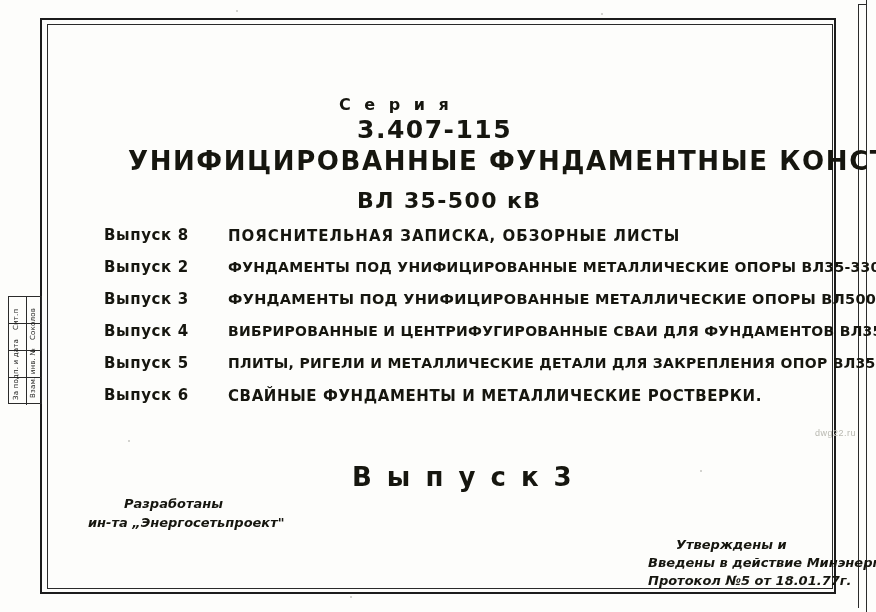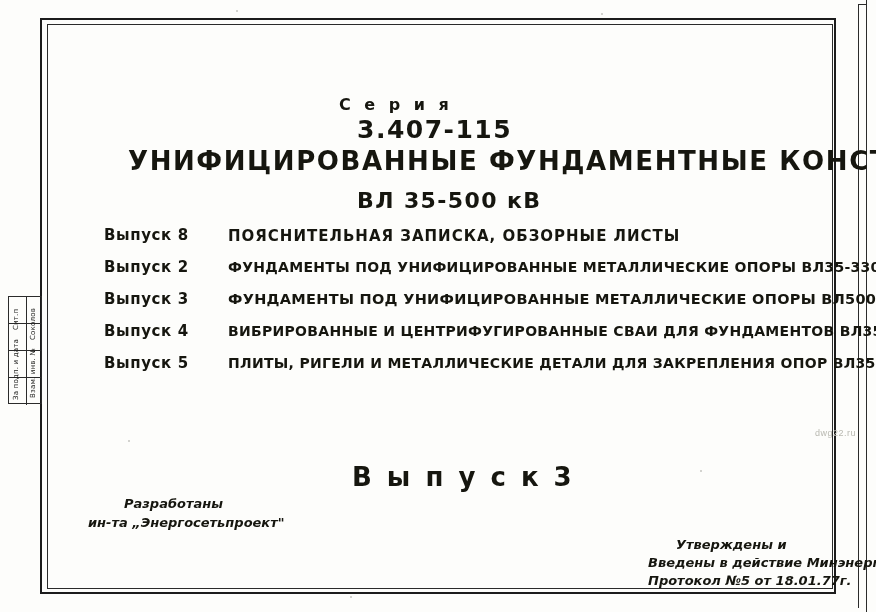--- a/index.html
+++ b/index.html
@@ -279,20 +279,24 @@
       <span class="hand txt">ФУНДАМЕНТЫ ПОД УНИФИЦИРОВАННЫЕ МЕТАЛЛИЧЕСКИЕ ОПОРЫ ВЛ500 кВ</span>
     </div>
     <div class="issue i4">
       <span class="hand lbl">Выпуск 4</span>
       <span class="hand txt">ВИБРИРОВАННЫЕ И ЦЕНТРИФУГИРОВАННЫЕ СВАИ ДЛЯ ФУНДАМЕНТОВ ВЛ35-500 кВ</span>
     </div>
     <div class="issue i5">
       <span class="hand lbl">Выпуск 5</span>
       <span class="hand txt">ПЛИТЫ, РИГЕЛИ И МЕТАЛЛИЧЕСКИЕ ДЕТАЛИ ДЛЯ ЗАКРЕПЛЕНИЯ ОПОР ВЛ35-500 кВ</span>
     </div>
+    <div class="issue i6">
+      <span class="hand lbl">Выпуск 6</span>
+      <span class="hand txt">СВАЙНЫЕ ФУНДАМЕНТЫ И МЕТАЛЛИЧЕСКИЕ РОСТВЕРКИ.</span>
+    </div>
   </div>
 
   <div class="hand vypusk-big">В ы п у с к  3</div>
 
   <div class="dev">
     <div class="l1">Разработаны</div>
     <div class="l3">ин-та  „Энергосетьпроект"</div>
   </div>
 
   <div class="appr">

